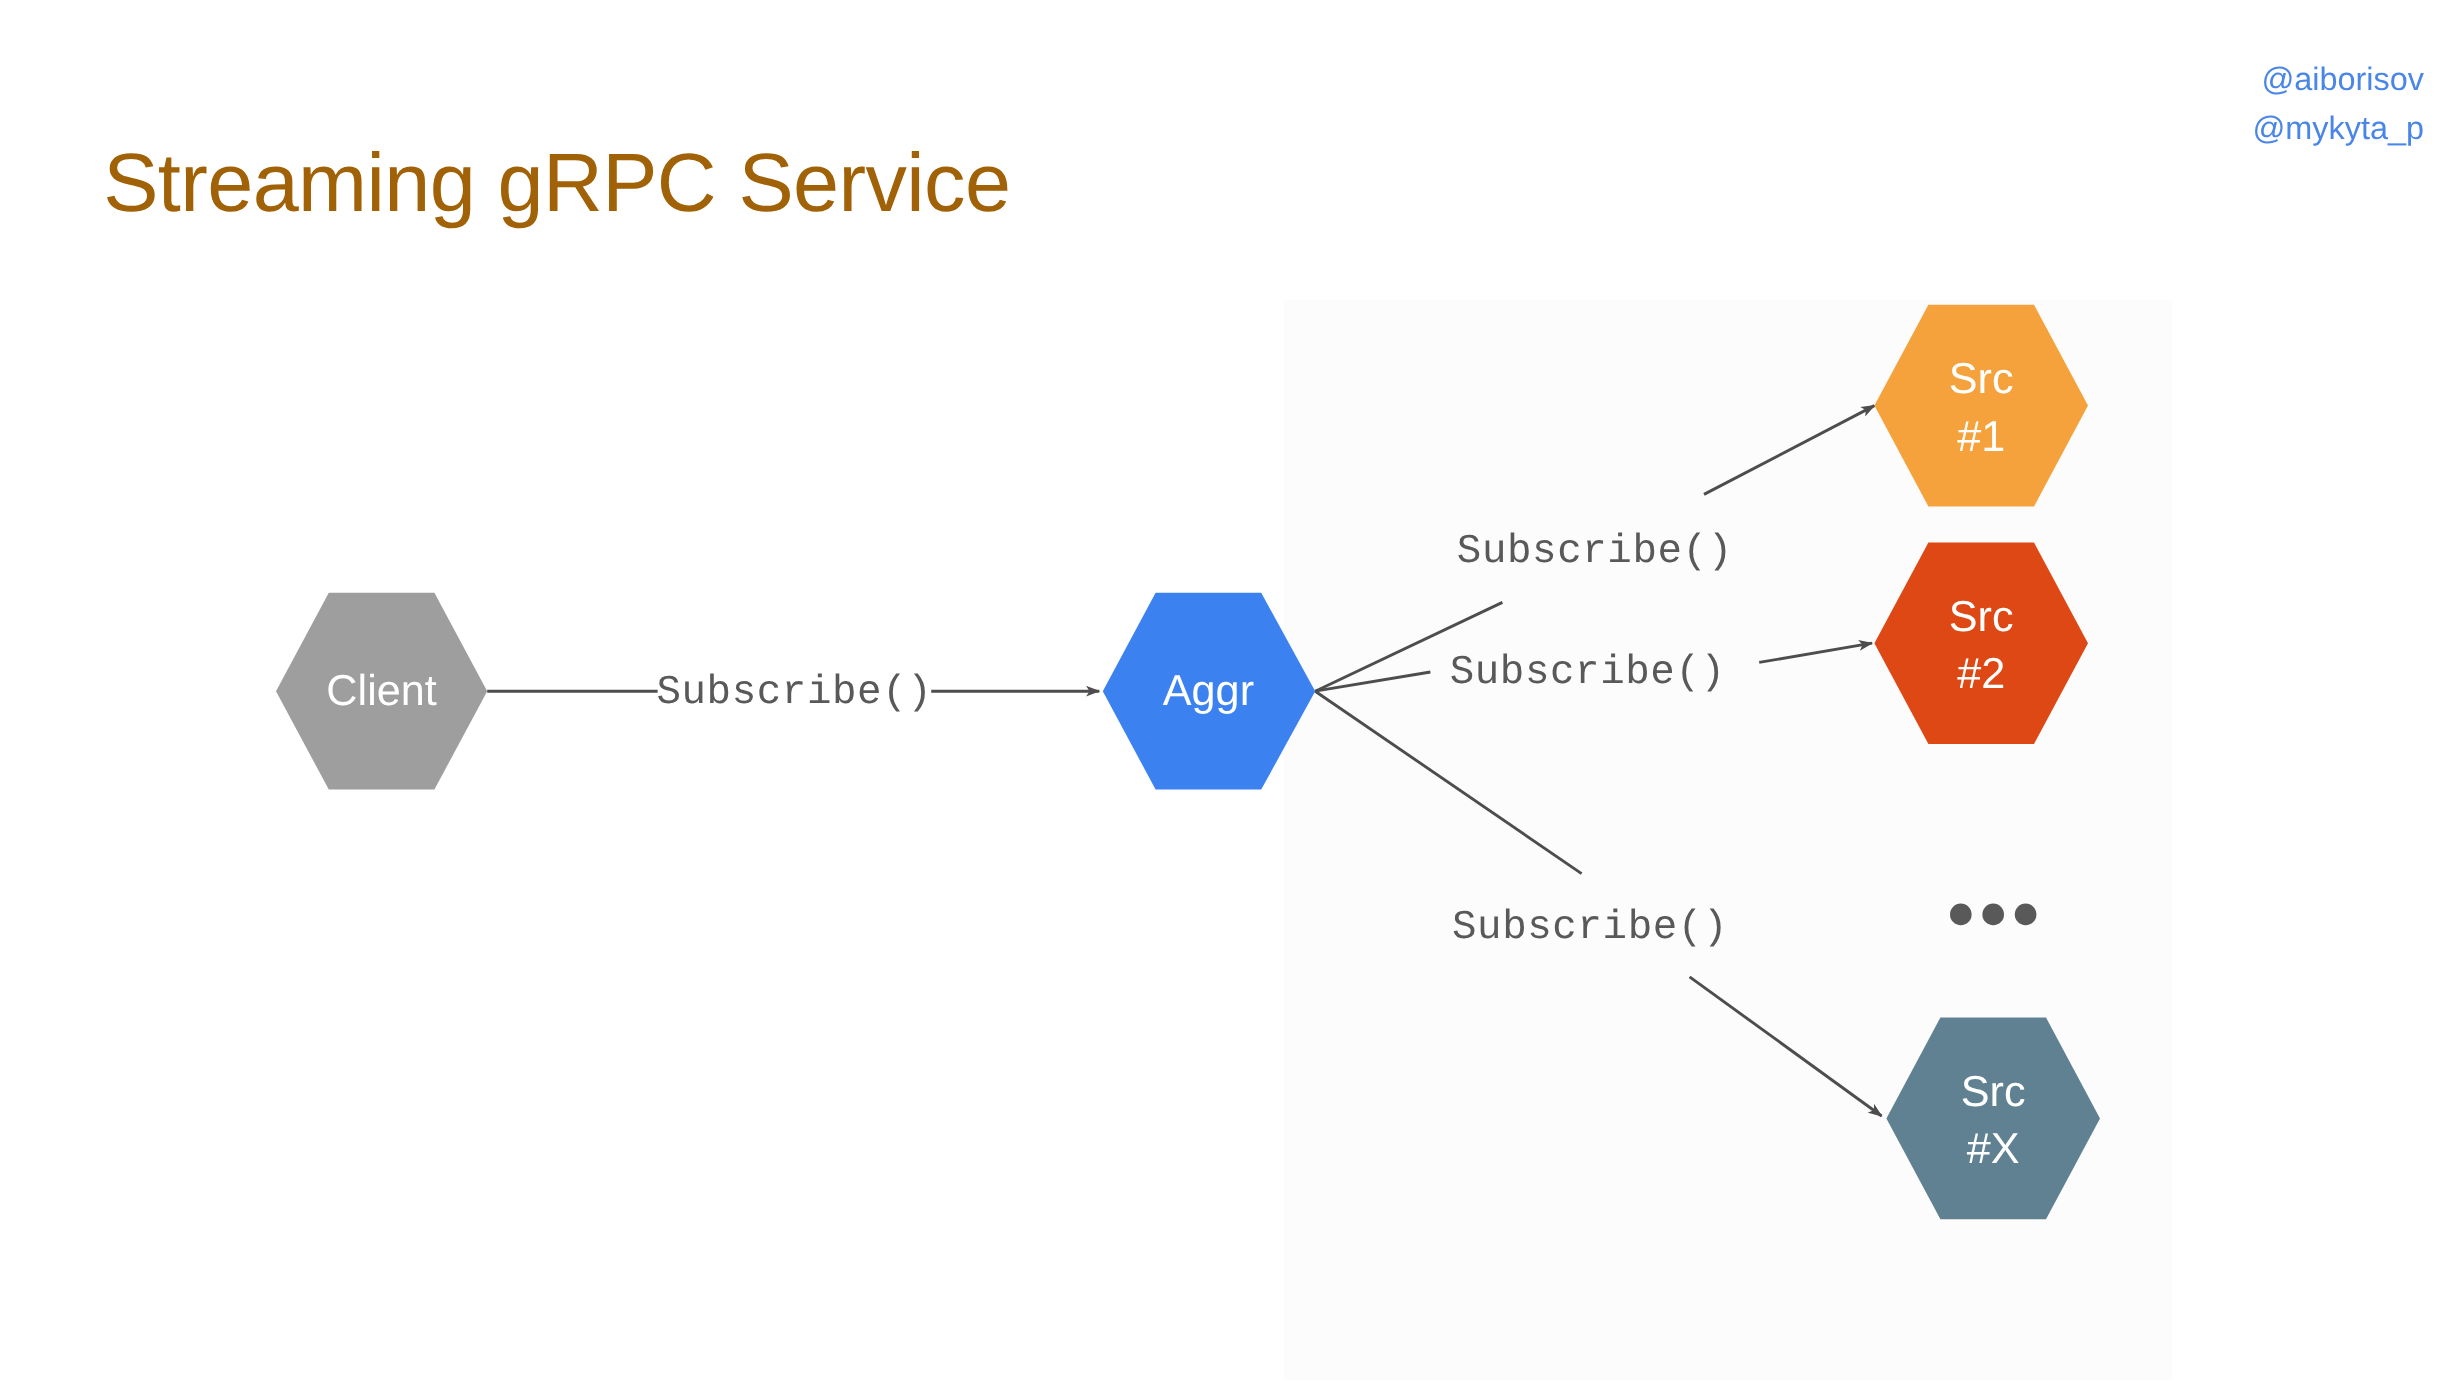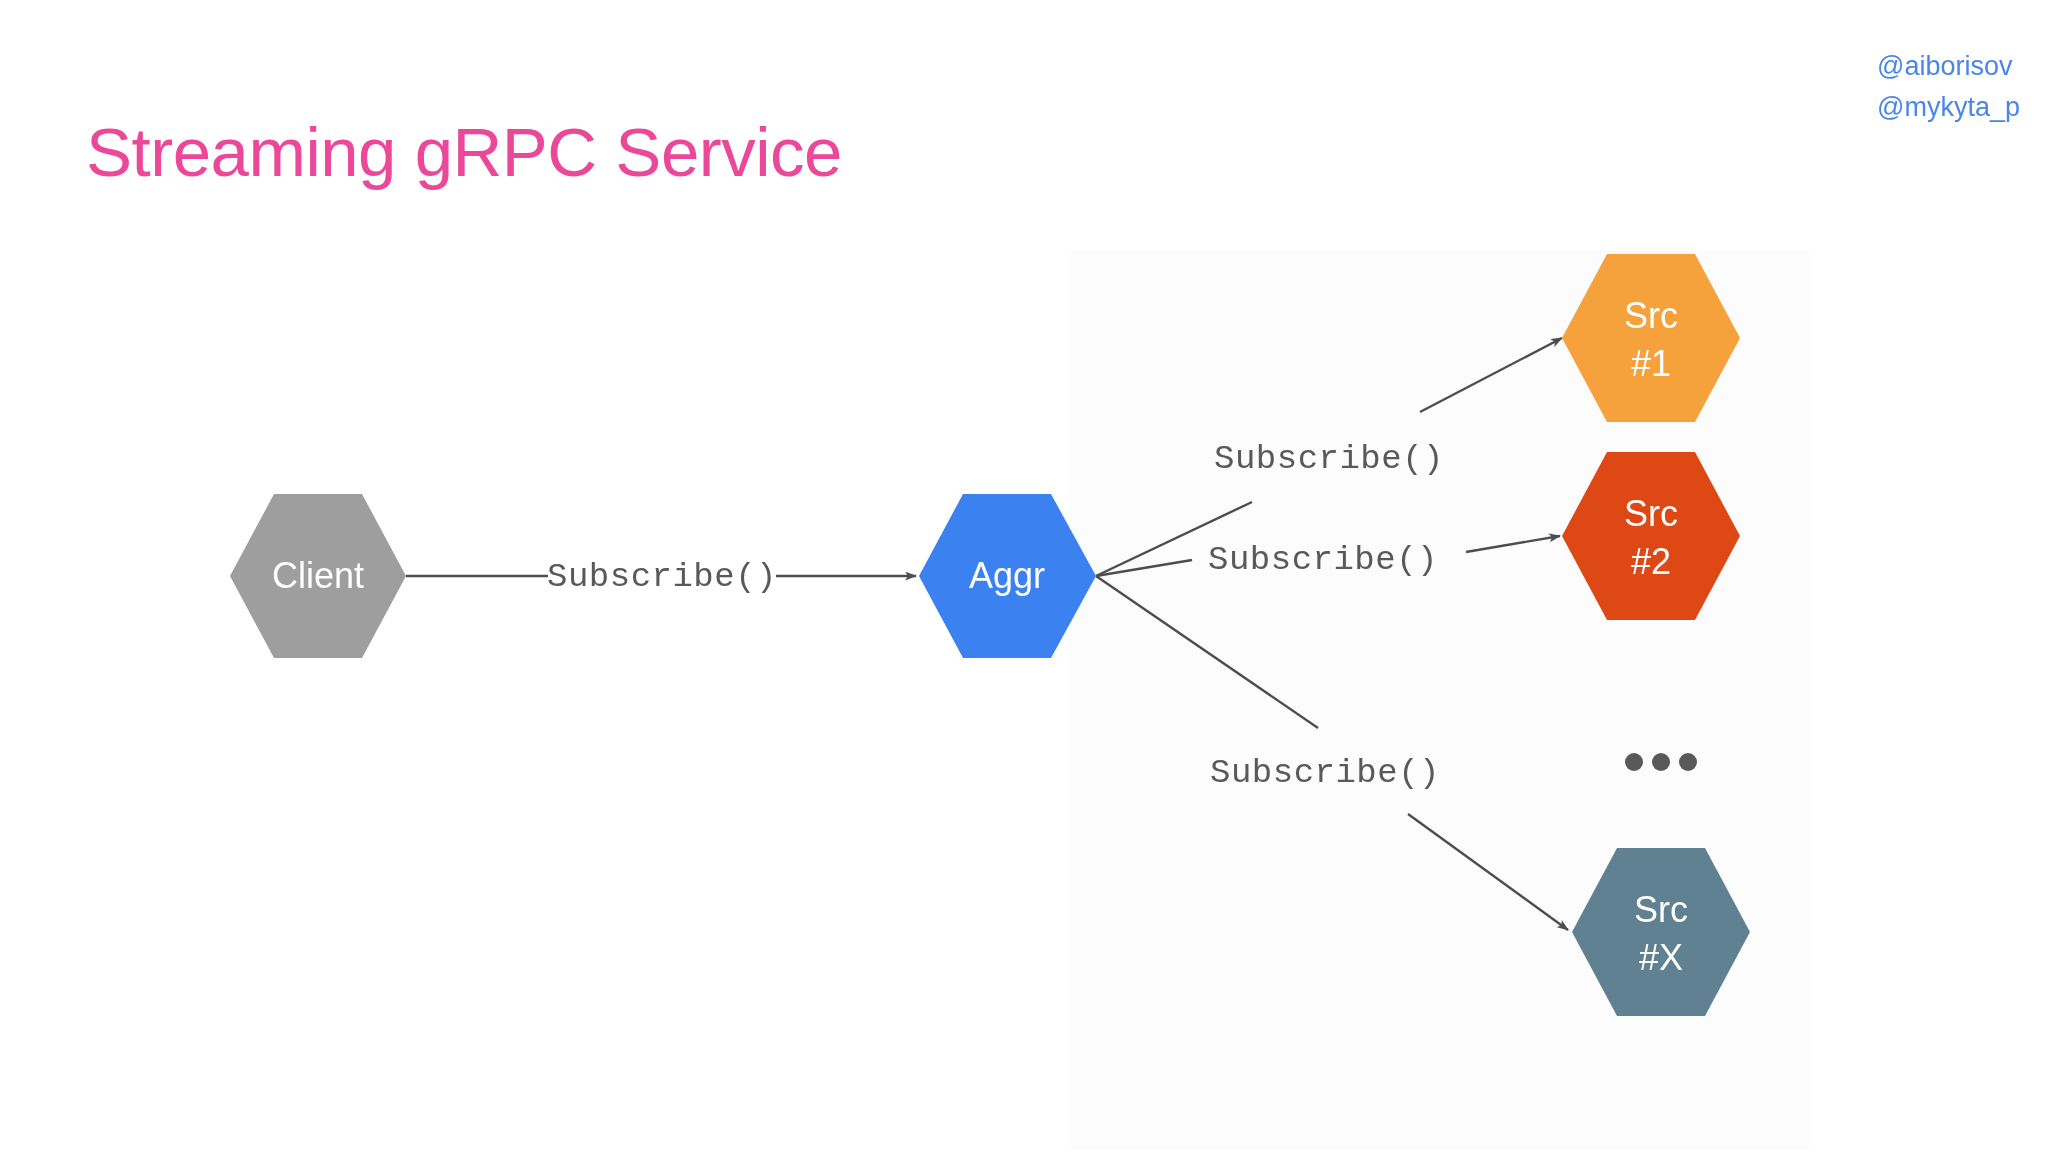--- a/index.html
+++ b/index.html
@@ -29,30 +29,30 @@
     width: 740px;
     height: 900px;
     background: #fcfcfc;
   }
   .slide-title {
     position: absolute;
     left: 86px;
     top: 118px;
     font-size: 69px;
     line-height: 1.0;
-    color: #ec4899;
+    color: #a16207;
     font-weight: 400;
     letter-spacing: -0.5px;
     white-space: nowrap;
   }
   .handles {
     position: absolute;
     right: 28px;
     top: 46px;
-    text-align: left;
+    text-align: right;
     font-size: 27px;
     line-height: 1.52;
     color: #4a86e8;
   }
   .handle-line { display: block; }
 
   
   #diagram {
     position: absolute;
     left: 0;

